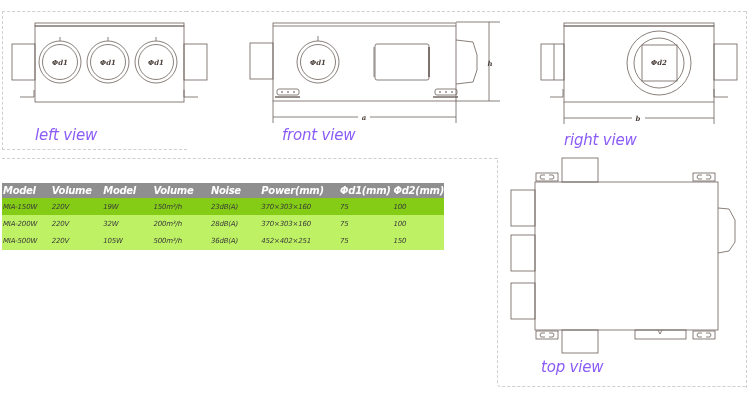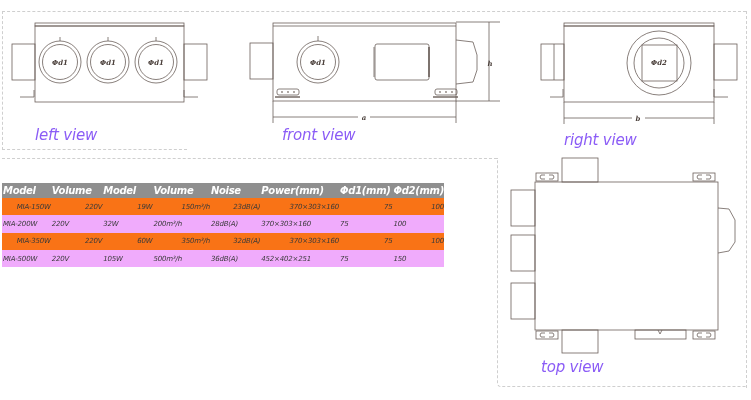--- a/index.html
+++ b/index.html
@@ -4,22 +4,22 @@
 <style>
   html, body { margin: 0; padding: 0; background: #ffffff; }
   body { width: 751px; height: 400px; position: relative; overflow: hidden; font-family: "DejaVu Sans", sans-serif; }
   .frame { position: absolute; border: 1px dashed #cfcfcf; }
   .view-label { position: absolute; font-family: "DejaVu Sans", sans-serif; font-style: italic; font-size: 15px; color: #8b5cf6; letter-spacing: -0.2px; }
   svg.drawing { position: absolute; overflow: visible; }
   svg text { font-family: "DejaVu Serif", serif; font-style: italic; font-weight: bold; fill: #4a3f3a; }
   table.spec { position: absolute; left: 2px; top: 183px; border-collapse: collapse; width: 442px; font-family: "DejaVu Sans", sans-serif; font-style: italic; }
   table.spec th { background: #8f8f8f; color: #ffffff; font-size: 10px; font-weight: bold; text-align: left; height: 15px; padding: 0 0 0 1px; letter-spacing: -0.3px; }
   table.spec td { font-size: 7px; color: #3a3a3a; height: 17.3px; padding: 0 0 0 1px; letter-spacing: -0.2px; }
-  table.spec tr.alt td { background: #f0abfc; }
-  table.spec tr.odd td { background: #f97316; text-align: right; }
+  table.spec tr.alt td { background: #bef264; }
+  table.spec tr.odd td { background: #84cc16; }
 </style>
 </head>
 <body>
 
 <div class="frame" style="left:2px; top:11px; width:184px; height:137px; border-right:none;"></div>
 <div class="frame" style="left:186px; top:11px; width:560px; height:0; border-bottom:none; border-left:none; border-right:none;"></div>
 <div class="frame" style="left:746px; top:11px; width:0; height:377px; border-left:none; border-top:none; border-bottom:none;"></div>
 <div class="frame" style="left:2px; top:158px; width:495px; height:0; border-left:none; border-right:none; border-bottom:none;"></div>
 <div class="frame" style="left:497px; top:158px; width:249px; height:228px; border-top:none; border-right:none; border-radius:0 0 0 4px;"></div>
 
@@ -157,30 +157,20 @@
       <tr class="alt">
         <td>MIA-200W</td>
         <td>220V</td>
         <td>32W</td>
         <td>200m³/h</td>
         <td>28dB(A)</td>
         <td>370×303×160</td>
         <td>75</td>
         <td>100</td>
       </tr>
-      <tr class="odd">
-        <td>MIA-350W</td>
-        <td>220V</td>
-        <td>60W</td>
-        <td>350m³/h</td>
-        <td>32dB(A)</td>
-        <td>370×303×160</td>
-        <td>75</td>
-        <td>100</td>
-      </tr>
       <tr class="alt">
         <td>MIA-500W</td>
         <td>220V</td>
         <td>105W</td>
         <td>500m³/h</td>
         <td>36dB(A)</td>
         <td>452×402×251</td>
         <td>75</td>
         <td>150</td>
       </tr>

